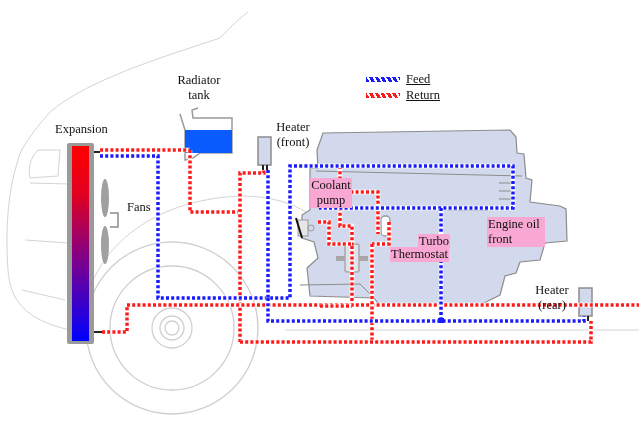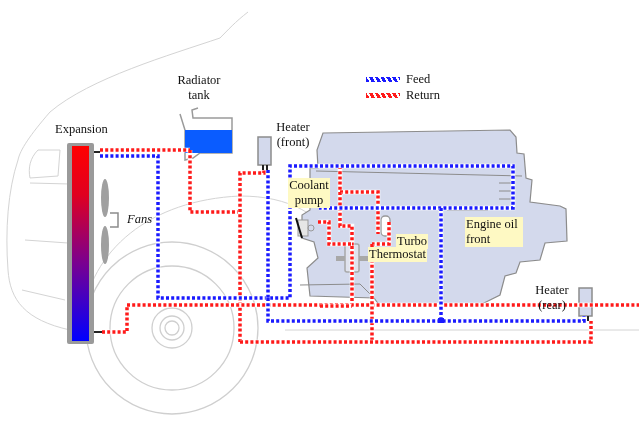--- a/index.html
+++ b/index.html
@@ -1,24 +1,24 @@
 <!DOCTYPE html>
 <html><head>
 <meta charset="utf-8">
 <style>
   html, body { margin: 0; padding: 0; background: #ffffff; }
   body { width: 639px; height: 422px; overflow: hidden; position: relative;
          font-family: "Liberation Serif", "DejaVu Serif", serif; }
   #diagram { position: absolute; left: 0; top: 0; width: 639px; height: 422px; }
   .lbl { position: absolute; font-size: 12.5px; color: #111; line-height: 15px;
          text-align: center; white-space: nowrap; }
-  .lbl.bg { background: #fef9c3; padding: 0 1px; }
+  .lbl.bg { background: #f9a8d4; padding: 0 1px; margin-left: 22px; }
   .lbl.left { text-align: left; }
   .legend-row { position: absolute; display: flex; align-items: center; gap: 6px;
-                font-size: 12.5px; color: #111; }
+                font-size: 12.5px; color: #111; text-decoration: underline; }
   .legend-swatch { width: 34px; height: 5px; }
 </style>
 </head>
 <body>
 
 <svg id="diagram" viewBox="0 0 639 422" xmlns="http://www.w3.org/2000/svg">
   <defs>
     <linearGradient id="radGrad" x1="0" y1="0" x2="0" y2="1">
       <stop offset="0" stop-color="#ff0000" id="radHot"></stop>
       <stop offset="0.25" stop-color="#e00020"></stop>
@@ -153,21 +153,21 @@
 <div class="lbl" style="left:272px; top:120px; width:42px;">
   <div>Heater</div>
   <div>(front)</div>
 </div>
 
 <div class="lbl bg" style="left:288px; top:178px; width:40px;">
   <div>Coolant</div>
   <div>pump</div>
 </div>
 
-<div class="lbl left" style="left:127px; top:212px;font-style:italic;">Fans</div>
+<div class="lbl left" style="left:127px; top:200px;">Fans</div>
 
 <div class="lbl bg left" style="left:396px; top:234px;">Turbo</div>
 
 <div class="lbl bg left" style="left:465px; top:217px; width:56px;">
   <div>Engine oil</div>
   <div>front</div>
 </div>
 
 <div class="lbl bg left" style="left:368px; top:247px;">Thermostat</div>
 

